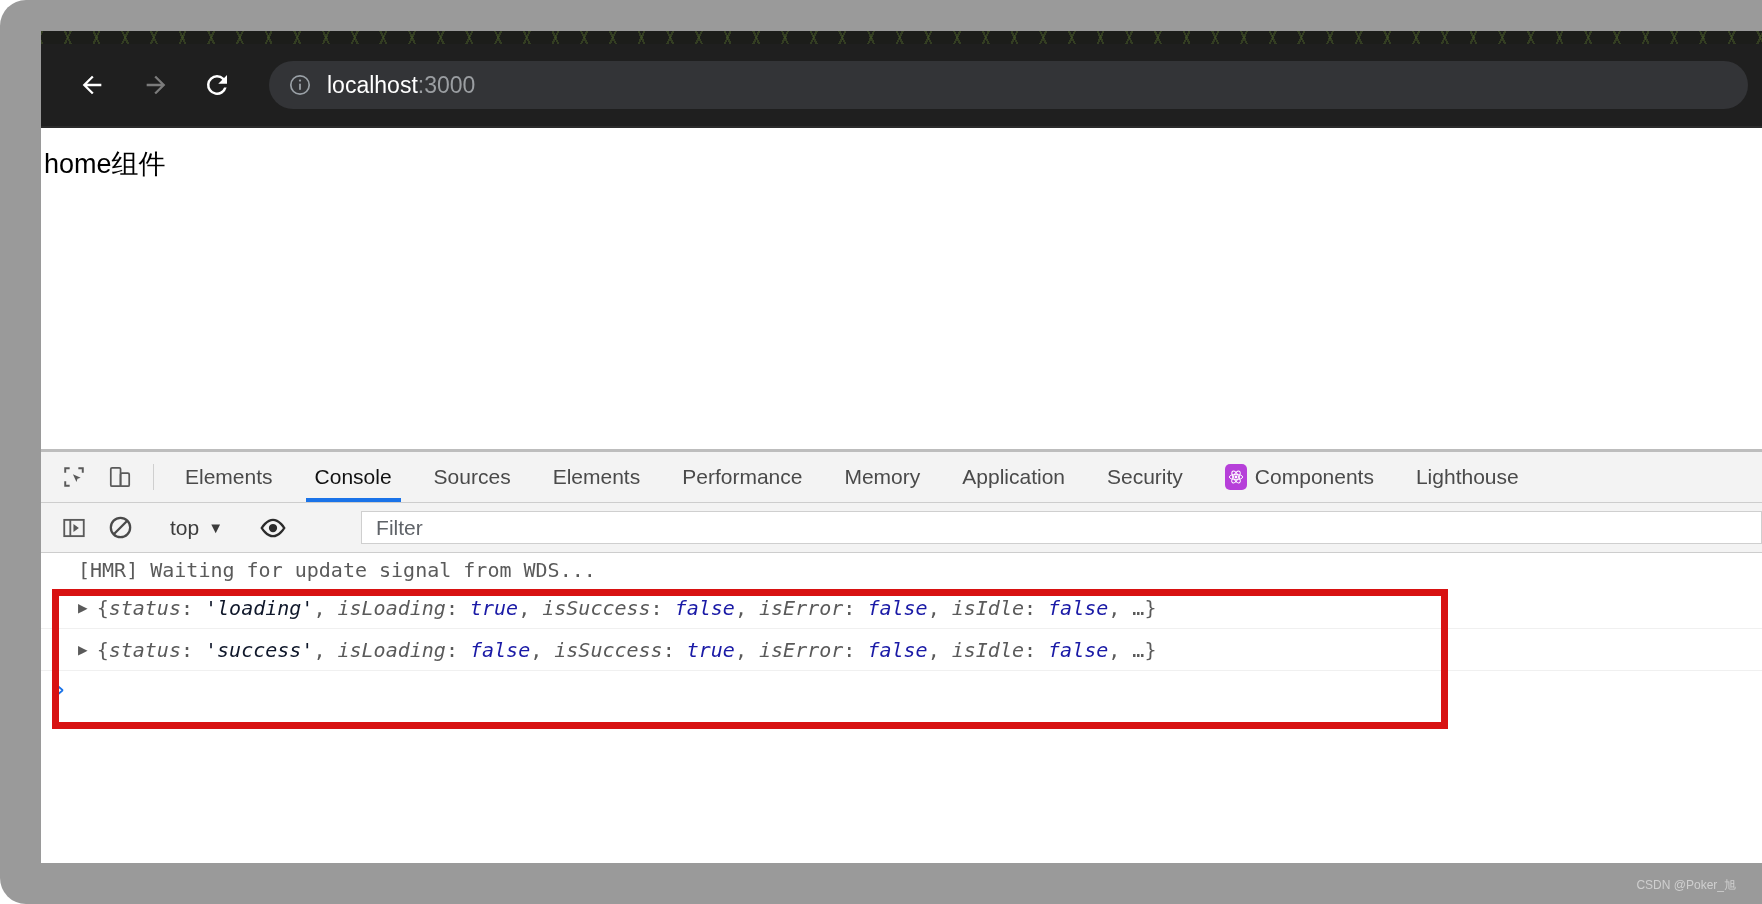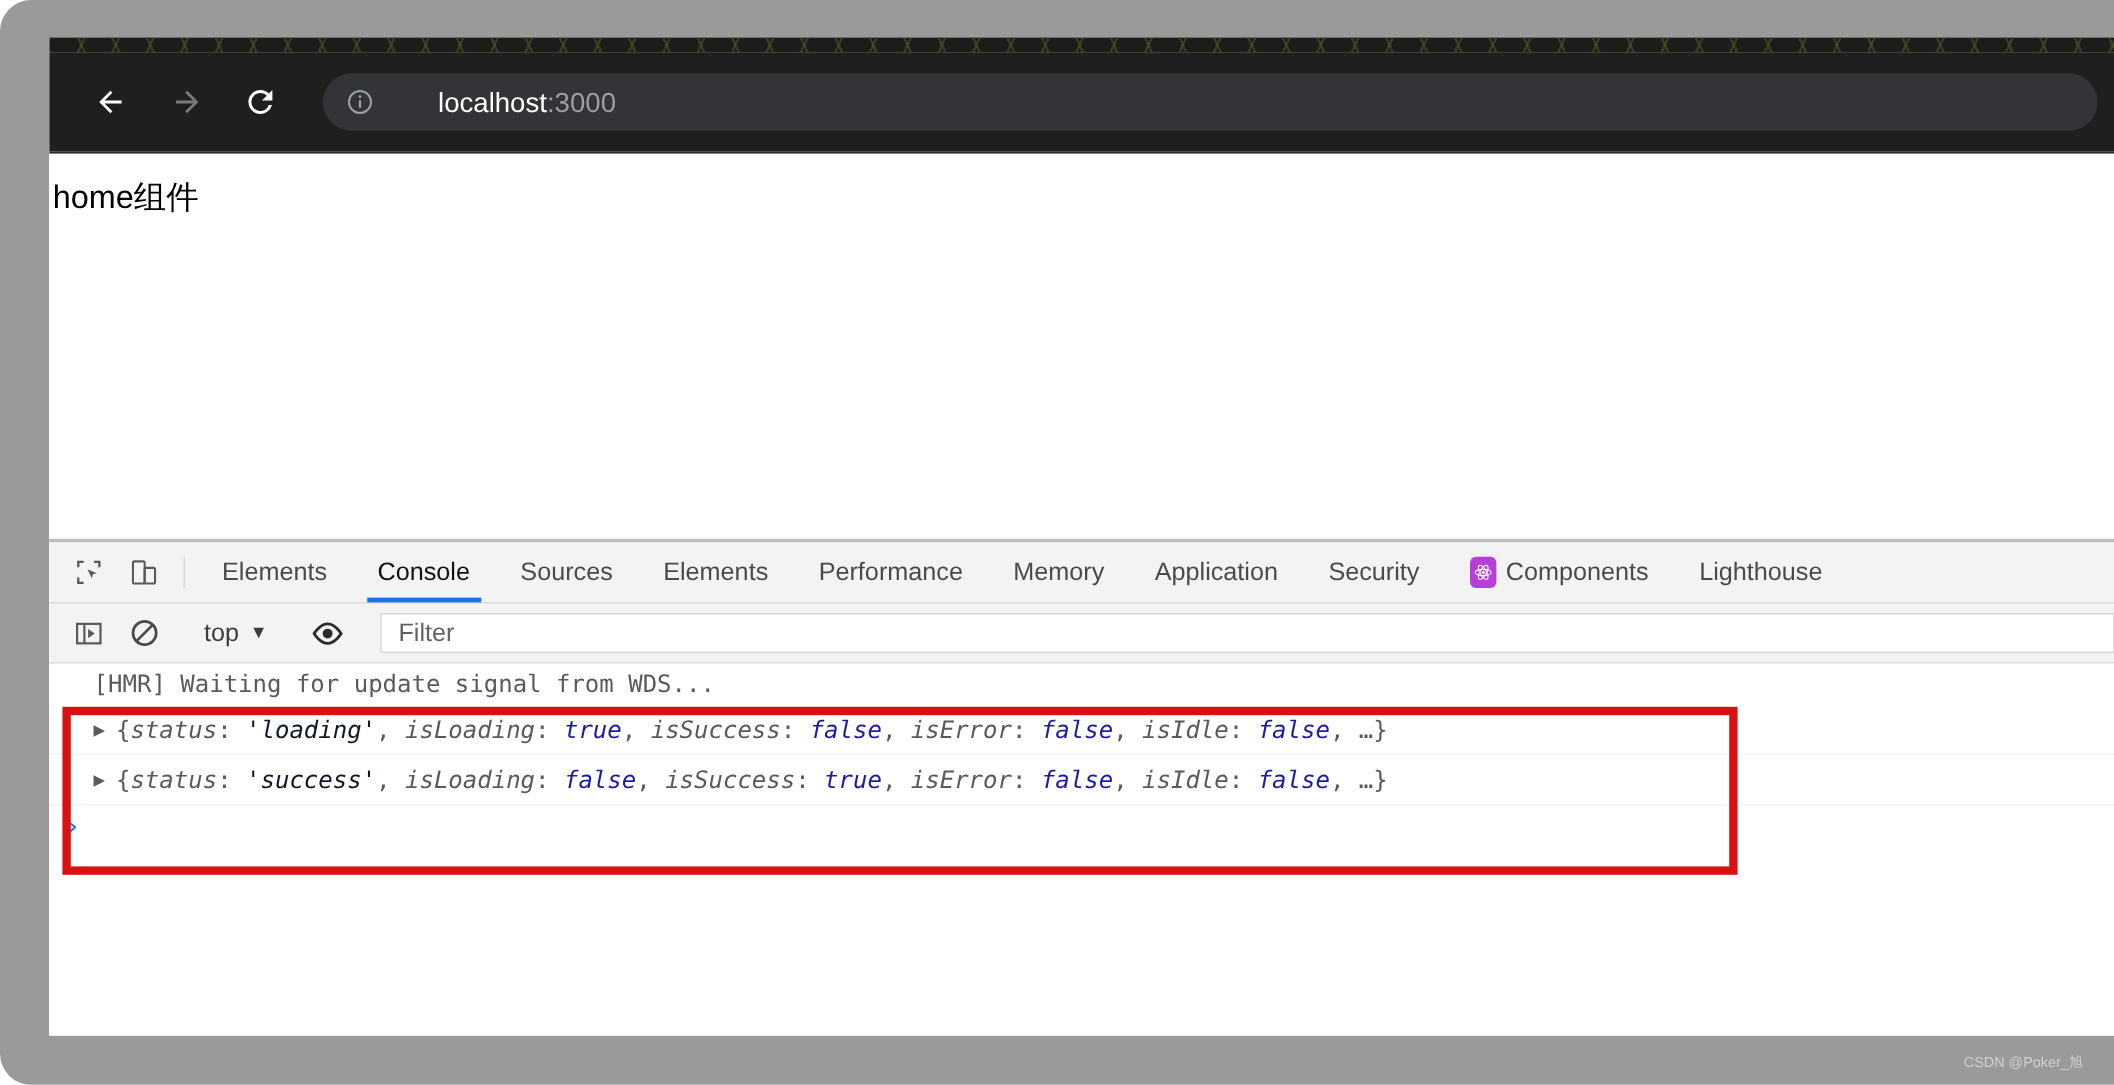--- a/index.html
+++ b/index.html
@@ -70,21 +70,20 @@
     position: absolute;
     left: 228px;
     top: 17px;
     right: 14px;
     height: 48px;
     background: #333437;
     border-radius: 24px;
     display: flex;
     align-items: center;
     cursor: text;
-    gap: 38px;
   }
   #site-info {
     margin-left: 18px;
     width: 26px; height: 26px;
     flex: 0 0 auto;
     display: flex; align-items: center; justify-content: center;
     cursor: pointer;
   }
   #url-text {
     margin-left: 14px;
@@ -204,20 +203,21 @@
   }
   #filter-input {
     flex: 1 1 auto;
     height: 31px;
     margin-right: 0px;
     background: #ffffff;
     border: 1px solid #cfcfcf;
     display: flex;
     align-items: center;
     cursor: text;
+    margin-left: 44px;
   }
   #filter-placeholder {
     margin-left: 14px;
     font-size: 21px;
     color: #5f6368;
   }
 
   
   #console-body {
     position: relative;

